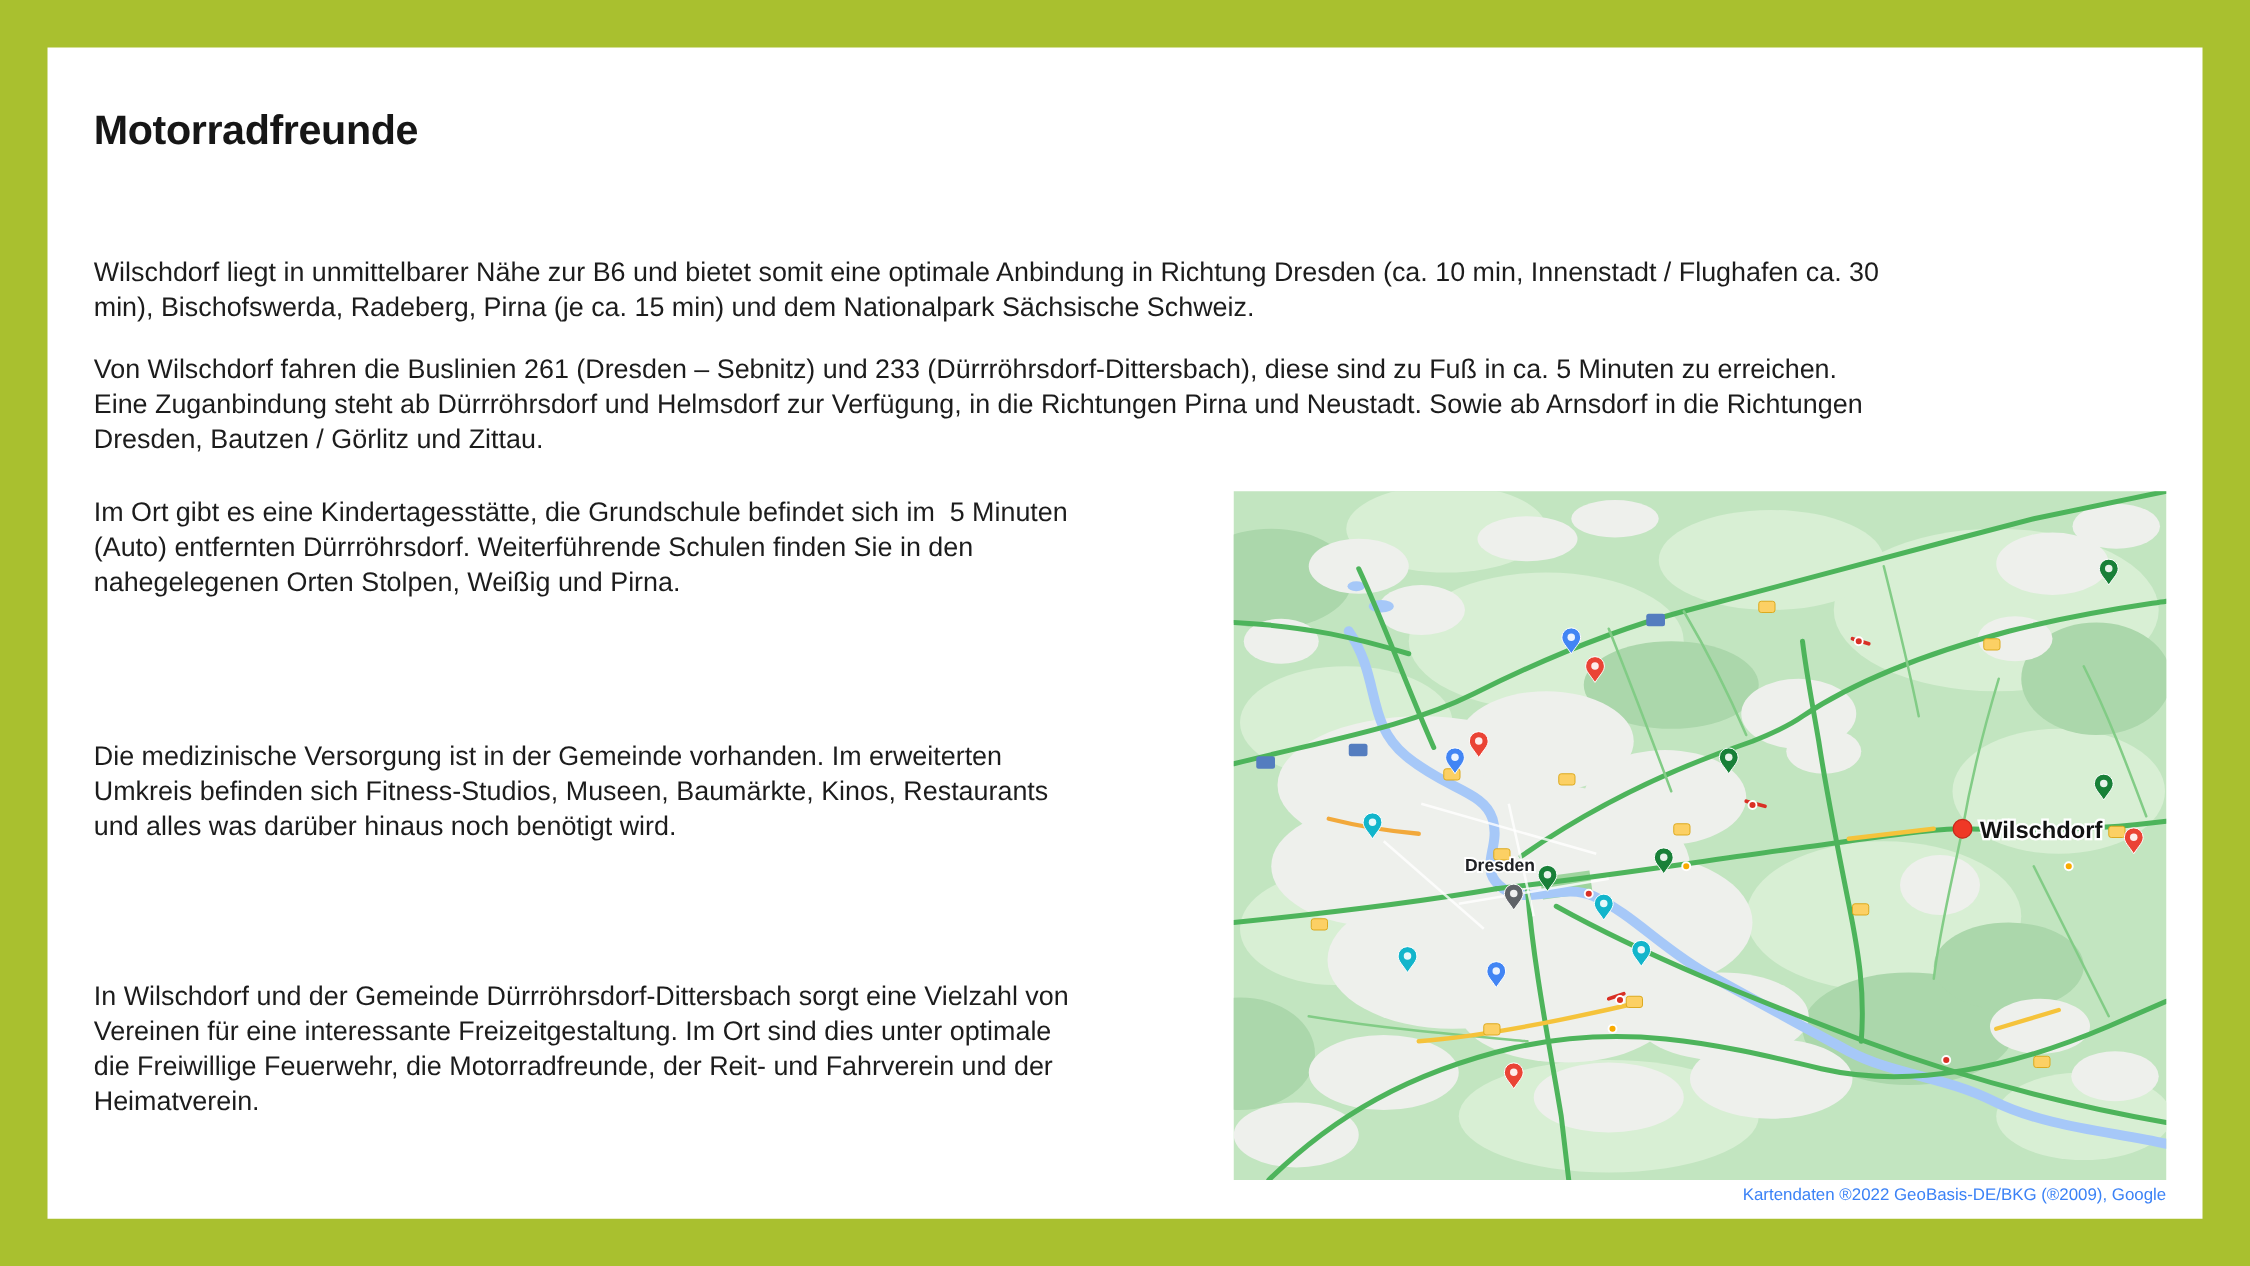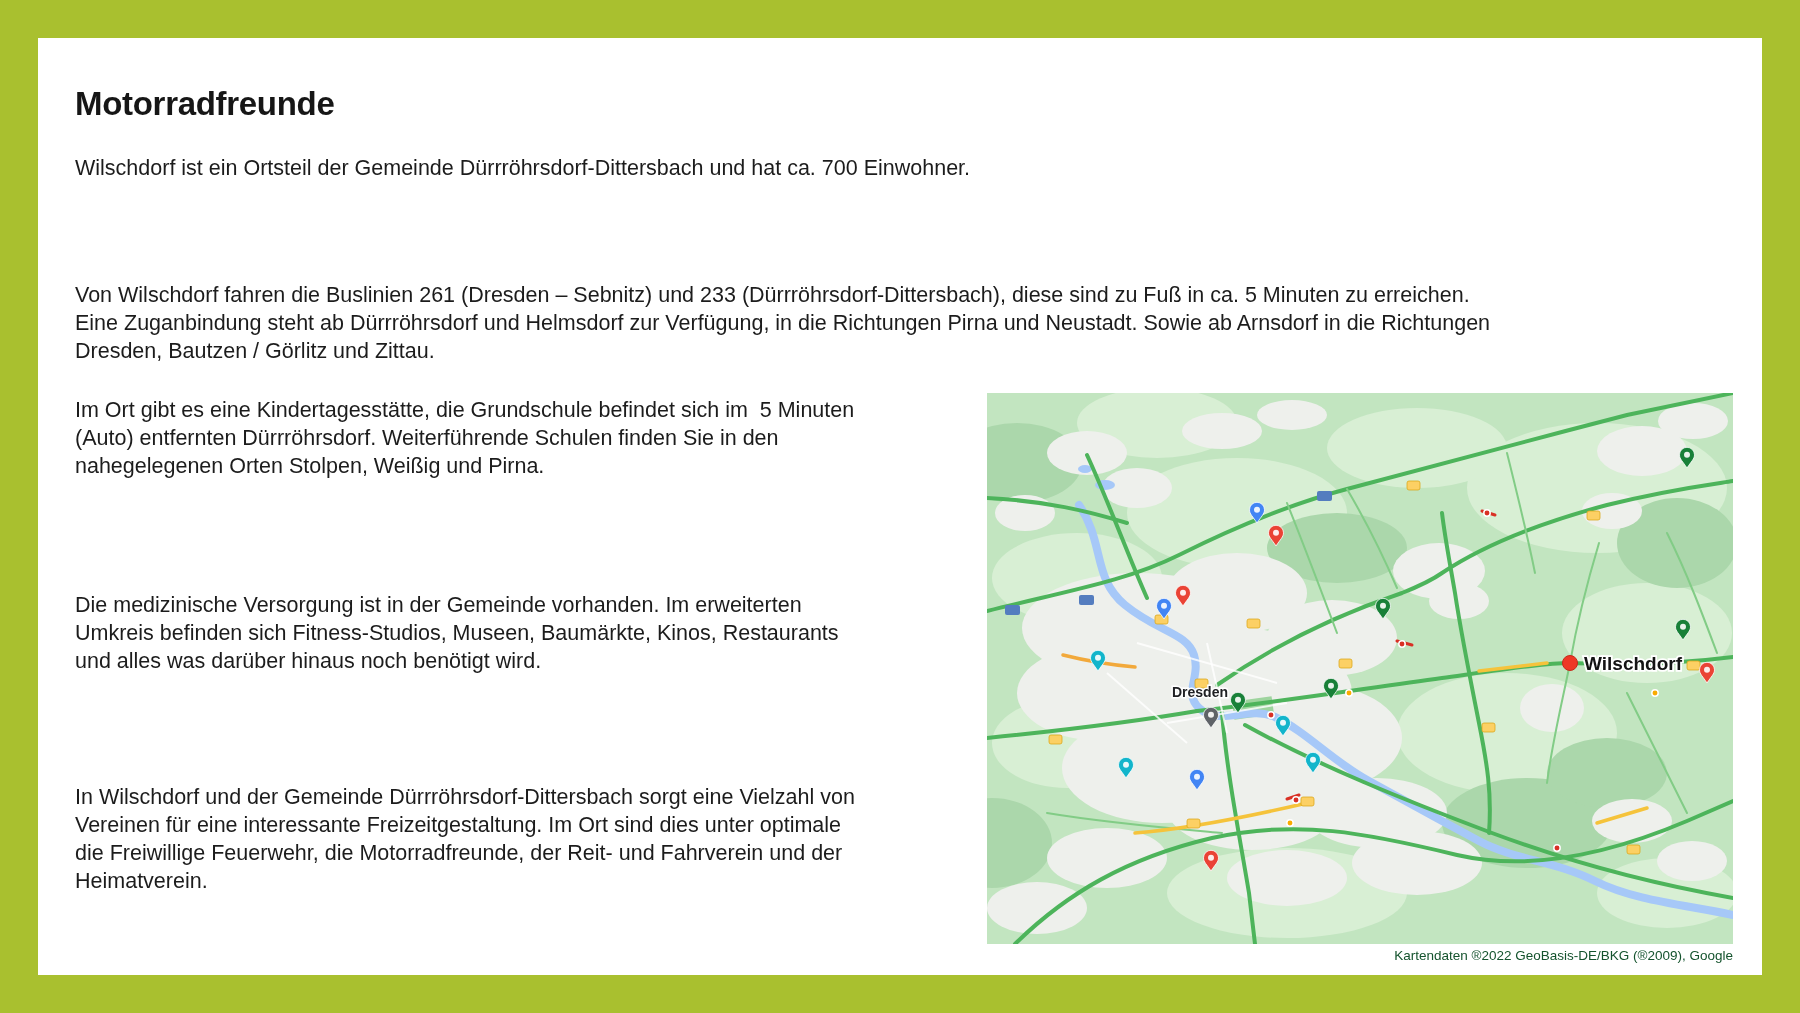--- a/index.html
+++ b/index.html
@@ -7,21 +7,21 @@
         font-family:"Liberation Sans",sans-serif;color:#1c1c1c;}
   .frame{position:absolute;inset:0;border:38px solid #a9c02f;pointer-events:none;z-index:50;}
   .heading{position:absolute;left:75px;top:85px;margin:0;font-size:33px;font-weight:bold;
            letter-spacing:-0.3px;color:#161616;}
   .para{position:absolute;left:75px;margin:0;font-size:21.5px;line-height:28px;
         white-space:pre;color:#1c1c1c;}
   .p1{top:154px;} .p2{top:204px;} .p3{top:281px;}
   .p4{top:396px;} .p5{top:509px;} .p6{top:591px;} .p7{top:704px;} .p8{top:783px;}
   .map{position:absolute;left:987px;top:393px;width:746px;height:551px;background:#c2e5c0;}
   .map svg{display:block;width:100%;height:100%;}
-  .attribution{position:absolute;top:948px;right:67px;font-size:13.5px;color:#14532d;}
+  .attribution{position:absolute;top:948px;right:67px;font-size:13.5px;color:#3b82f6;}
   
   .patch-light{fill:#d8efd4;} .patch-dark{fill:#abd7ab;} .urban{fill:#eef0ec;}
   .river{stroke:#a6c8f8;stroke-width:8;fill:none;stroke-linecap:round;}
   .lake{fill:#a6c8f8;}
   .road-major{stroke:#4db45b;stroke-width:4;fill:none;stroke-linecap:round;}
   .road-minor{stroke:#82cc86;stroke-width:2;fill:none;stroke-linecap:round;}
   .road-city{stroke:#ffffff;stroke-width:2;fill:none;opacity:.8;}
   .traffic-orange{stroke:#f2a93b;stroke-width:3.5;fill:none;stroke-linecap:round;}
   .traffic-yellow{stroke:#f5c33b;stroke-width:3.5;fill:none;stroke-linecap:round;}
   .traffic-red{stroke:#d93025;stroke-width:3;fill:none;stroke-linecap:round;}
@@ -39,21 +39,22 @@
   .marker-dot{fill:#ef3826;stroke:#c62a1c;stroke-width:1;}
 </style>
 </head>
 <body>
 
 <div class="page">
   <div class="frame"></div>
 
   <h1 class="heading">Motorradfreunde</h1>
 
-  <p class="para p1">Wilschdorf ist ein Ortsteil der Gemeinde Dürrröhrsdorf-Dittersbach und hat ca. 700 Einwohner.</p>
+  <p class="para p2">Wilschdorf liegt in unmittelbarer Nähe zur B6 und bietet somit eine optimale Anbindung in Richtung Dresden (ca. 10 min, Innenstadt / Flughafen ca. 30
+min), Bischofswerda, Radeberg, Pirna (je ca. 15 min) und dem Nationalpark Sächsische Schweiz.</p>
   <p class="para p3">Von Wilschdorf fahren die Buslinien 261 (Dresden – Sebnitz) und 233 (Dürrröhrsdorf-Dittersbach), diese sind zu Fuß in ca. 5 Minuten zu erreichen.
 Eine Zuganbindung steht ab Dürrröhrsdorf und Helmsdorf zur Verfügung, in die Richtungen Pirna und Neustadt. Sowie ab Arnsdorf in die Richtungen
 Dresden, Bautzen / Görlitz und Zittau.</p>
   <p class="para p4">Im Ort gibt es eine Kindertagesstätte, die Grundschule befindet sich im  5 Minuten
 (Auto) entfernten Dürrröhrsdorf. Weiterführende Schulen finden Sie in den
 nahegelegenen Orten Stolpen, Weißig und Pirna.</p>
   <p class="para p6">Die medizinische Versorgung ist in der Gemeinde vorhanden. Im erweiterten
 Umkreis befinden sich Fitness-Studios, Museen, Baumärkte, Kinos, Restaurants
 und alles was darüber hinaus noch benötigt wird.</p>
   <p class="para p8">In Wilschdorf und der Gemeinde Dürrröhrsdorf-Dittersbach sorgt eine Vielzahl von

